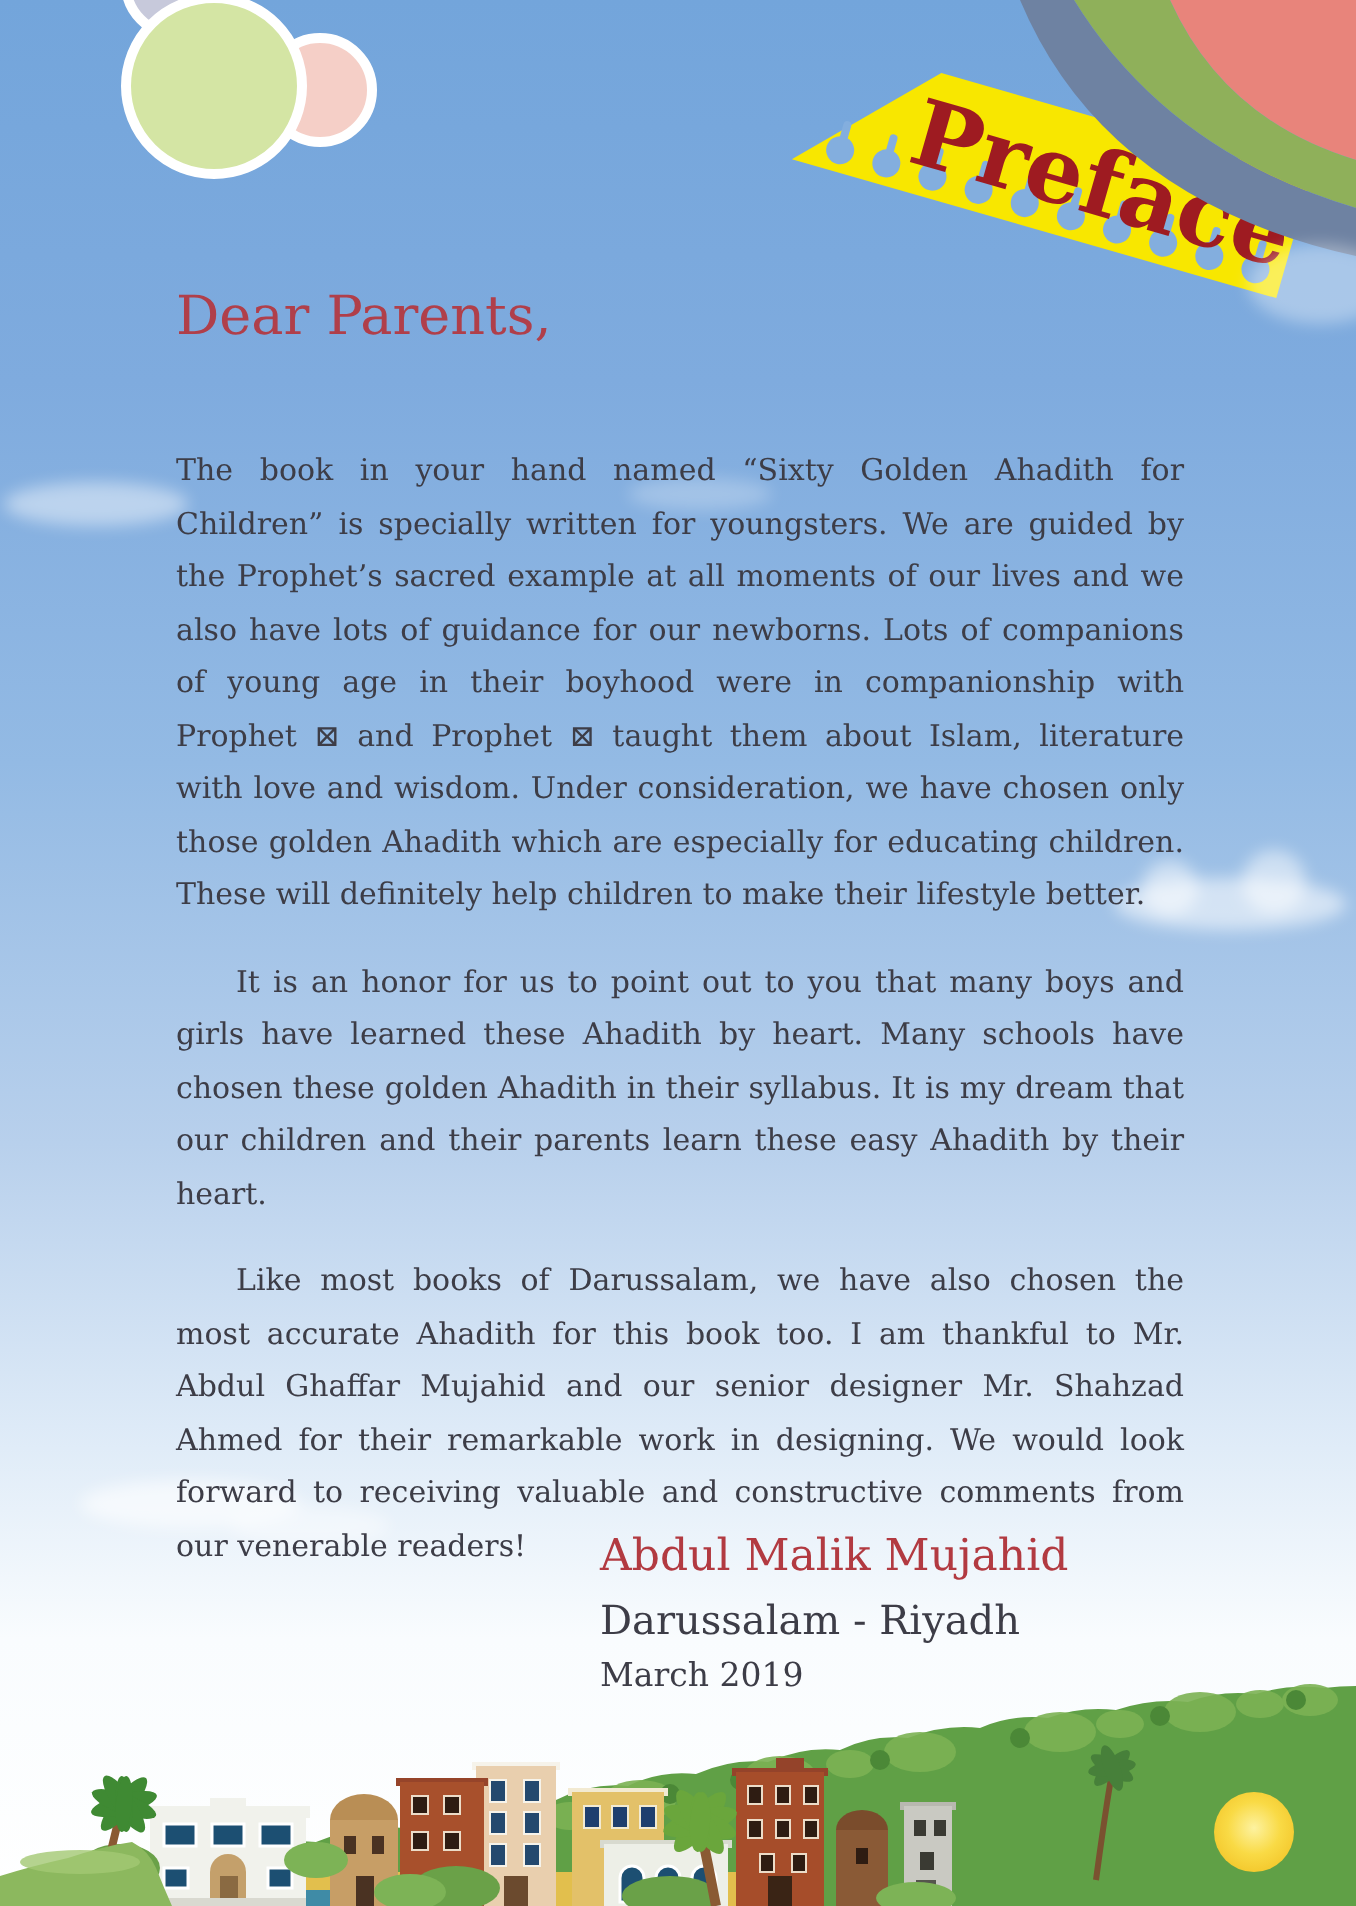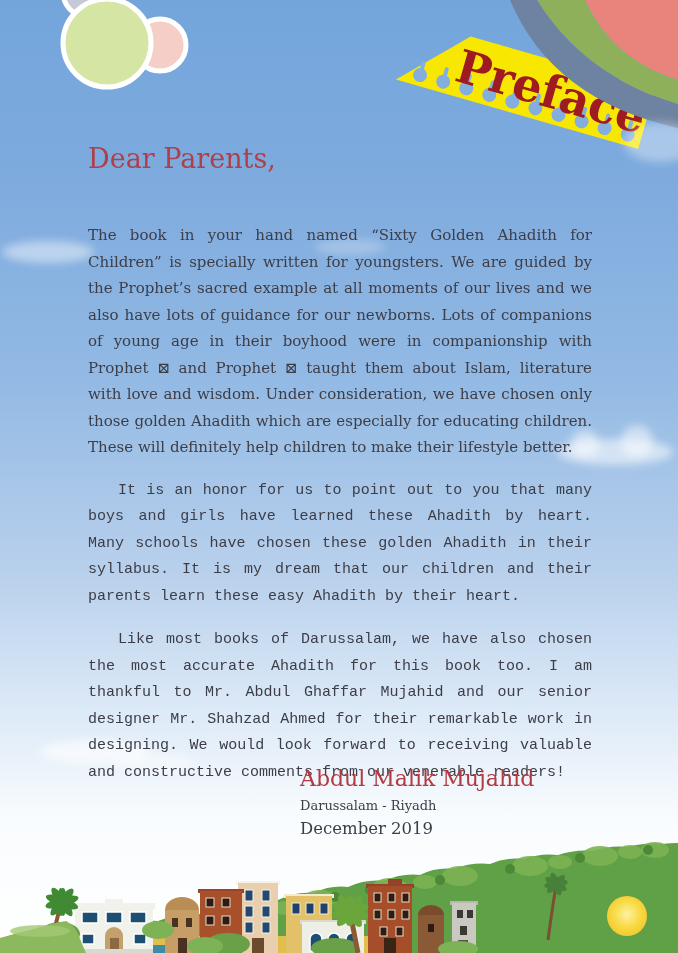--- a/index.html
+++ b/index.html
@@ -6,24 +6,24 @@
   .page{
     position:relative;width:678px;height:953px;overflow:hidden;
     background:linear-gradient(180deg,#73a5db 0%,#7fabde 20%,#93bae4 40%,#b8d0ec 60%,#e0ecf8 76%,#f9fcfe 86%,#ffffff 100%);
     font-family:"DejaVu Serif","Liberation Serif",serif;
   }
   .decor{position:absolute;left:0;top:0;width:678px;height:953px;z-index:0;}
   .textlayer{position:absolute;left:0;top:0;width:678px;height:786px;z-index:1;pointer-events:none;}
   .heading{position:absolute;left:88px;top:141px;font-size:27px;line-height:35px;color:#b03f4a;}
   .bodytext{position:absolute;left:88px;top:222px;width:504px;font-size:15px;line-height:26.5px;color:#3d3d47;text-align:justify;}
   .bodytext p{margin:0 0 17px 0;}
-  .bodytext p.indent{text-indent:30px;font-family:Liberation Mono, monospace;}
+  .bodytext p.indent{text-indent:30px;}
   .signature{position:absolute;left:300px;top:766px;width:330px;text-align:left;color:#3d3d47;}
   .sig-name{font-size:22px;color:#b23a41;margin-bottom:7px;}
-  .sig-org{font-size:13px;margin-bottom:6px;}
+  .sig-org{font-size:20px;margin-bottom:6px;}
   .sig-date{font-size:16.5px;}
   .banner-title{font-family:"DejaVu Serif","Liberation Serif",serif;font-weight:bold;}
 </style>
 </head>
 <body>
 
 <div class="page">
 
   <svg class="decor" viewBox="0 0 678 953" aria-hidden="true">
     <defs>
@@ -269,17 +269,17 @@
 
     <div class="bodytext">
       <p>The book in your hand named “Sixty Golden Ahadith for Children” is specially written for youngsters. We are guided by the Prophet’s sacred example at all moments of our lives and we also have lots of guidance for our newborns. Lots of companions of young age in their boyhood were in companionship with Prophet ⊠ and Prophet ⊠ taught them about Islam, literature with love and wisdom. Under consideration, we have chosen only those golden Ahadith which are especially for educating children. These will definitely help children to make their lifestyle better.</p>
       <p class="indent">It is an honor for us to point out to you that many boys and girls have learned these Ahadith by heart. Many schools have chosen these golden Ahadith in their syllabus. It is my dream that our children and their parents learn these easy Ahadith by their heart.</p>
       <p class="indent">Like most books of Darussalam, we have also chosen the most accurate Ahadith for this book too. I am thankful to Mr. Abdul Ghaffar Mujahid and our senior designer Mr. Shahzad Ahmed for their remarkable work in designing. We would look forward to receiving valuable and constructive comments from our venerable readers!</p>
     </div>
 
     <div class="signature">
       <div class="sig-name">Abdul Malik Mujahid</div>
       <div class="sig-org">Darussalam - Riyadh</div>
-      <div class="sig-date">December 2019</div>
+      <div class="sig-date">March 2019</div>
     </div>
   </div>
 
 </div>
 
 </body></html>

